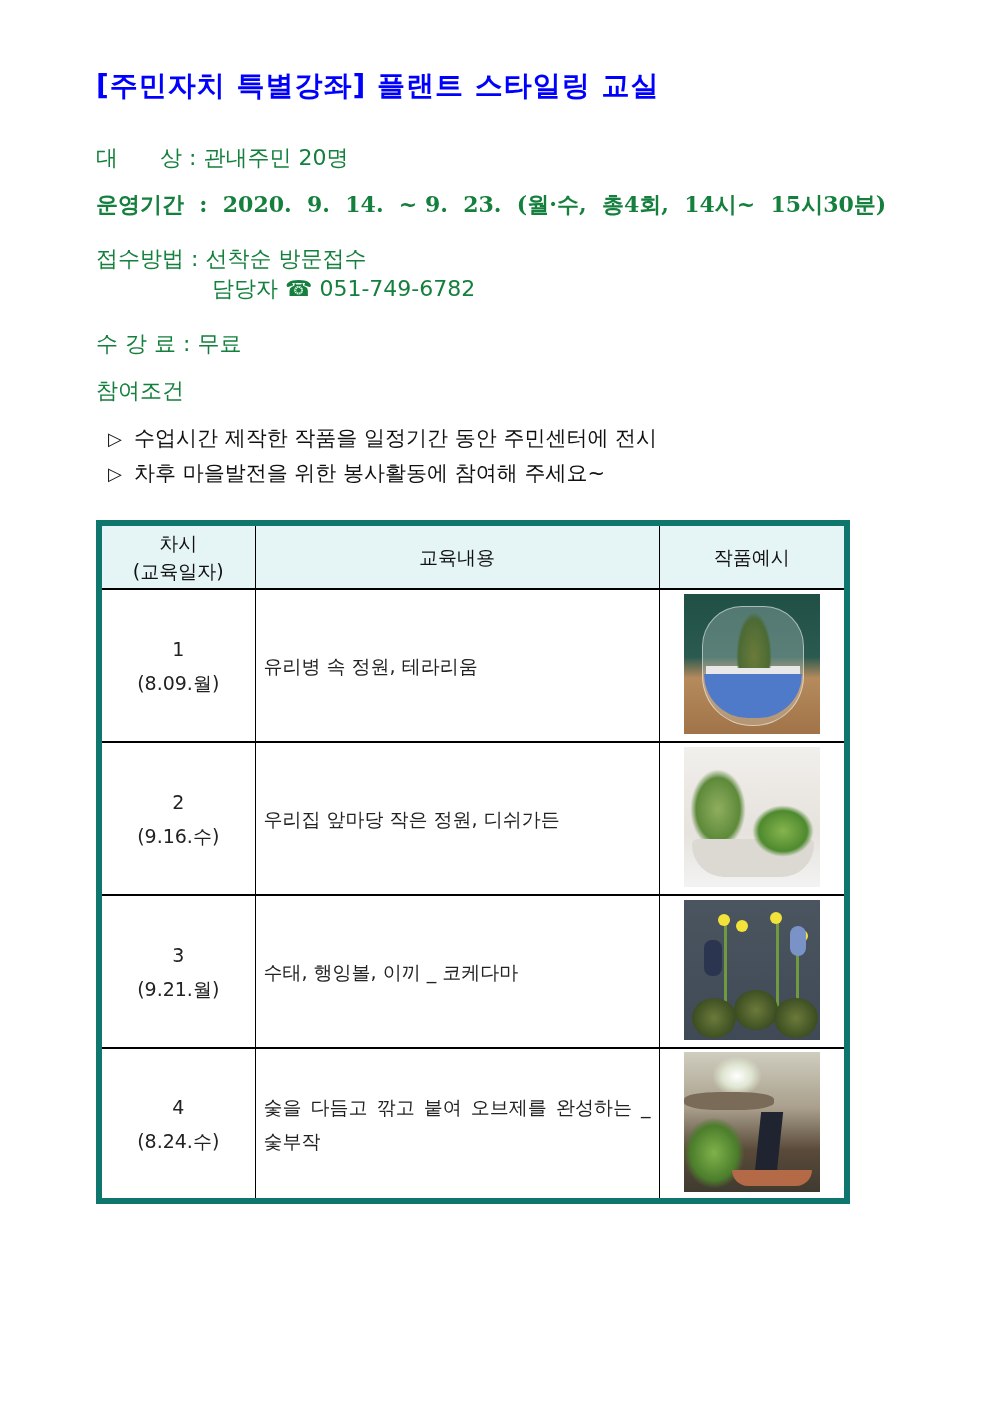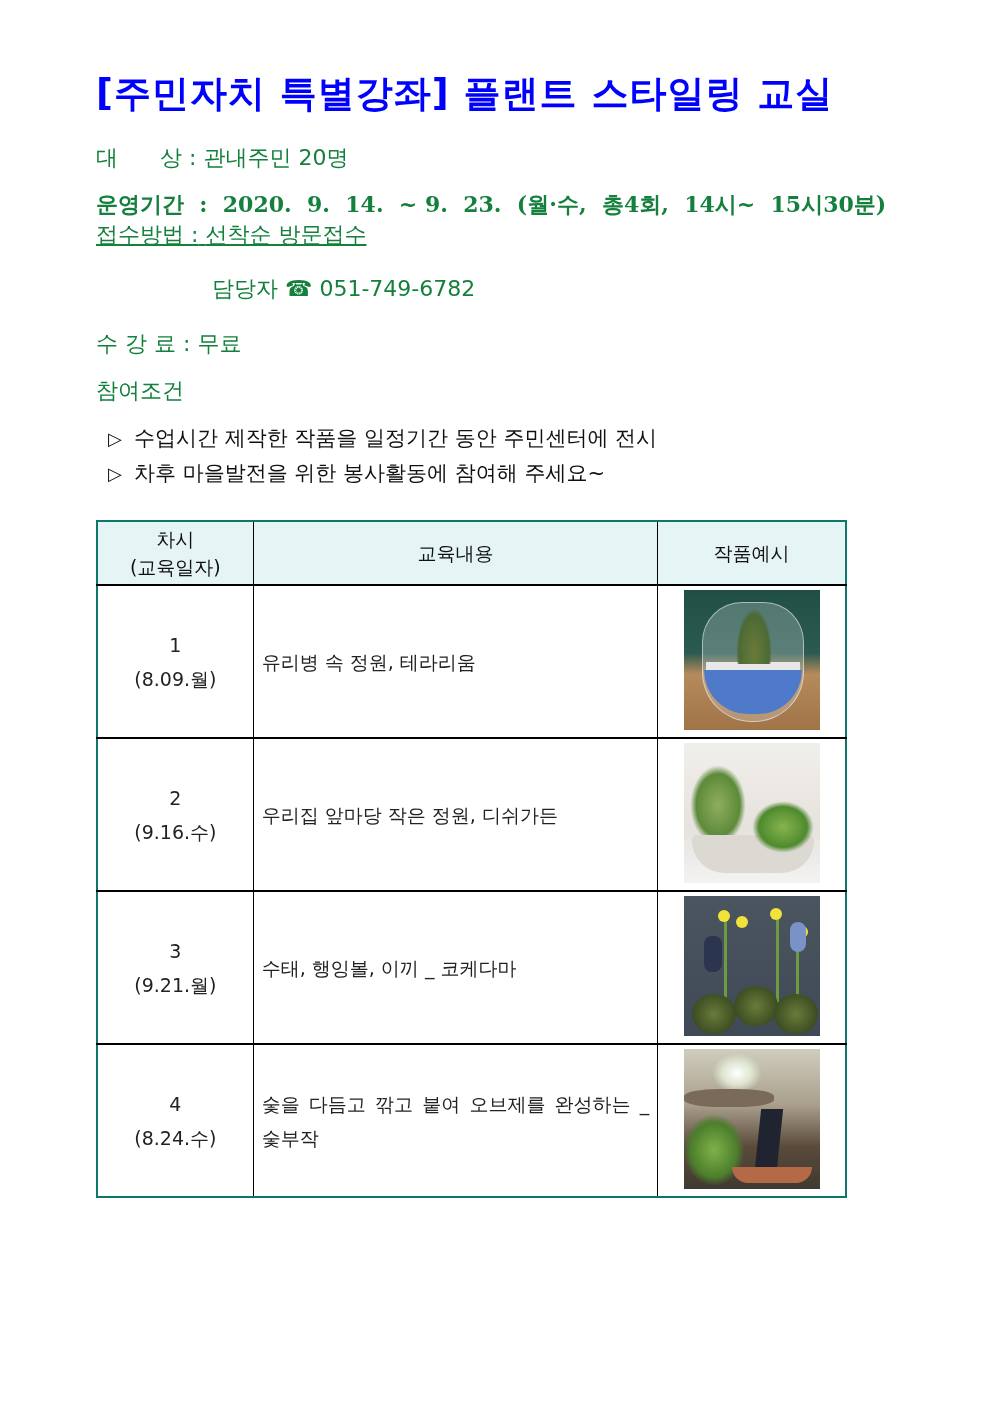--- a/index.html
+++ b/index.html
@@ -1,27 +1,27 @@
 <!DOCTYPE html>
 <html><head>
   <meta charset="utf-8">
   <style>
     html, body { margin: 0; padding: 0; background: #ffffff; }
     body { width: 992px; height: 1403px; position: relative; overflow: hidden;
            font-family: "DejaVu Sans", "Liberation Sans", sans-serif; color: #111; }
-    .title { position: absolute; left: 96px; top: 68px; margin: 0;
-             font-size: 37px; font-weight: bold; letter-spacing: 1px;
+    .title { position: absolute; left: 96px; top: 60px; margin: 0;
+             font-size: 28px; font-weight: bold; letter-spacing: 1px;
              color: #0000ff; white-space: nowrap; line-height: 52px; }
     .info { position: absolute; left: 96px; font-size: 22px; line-height: 30px;
             white-space: pre; color: #15803d; }
     .info .serif { font-family: "DejaVu Serif", "Liberation Serif", serif; }
     .cond { position: absolute; left: 108px; font-size: 21px; line-height: 30px; white-space: pre; }
     .cond .tri { display: inline-block; width: 26px; font-size: 18px; }
     table.sched { position: absolute; left: 96px; top: 520px; width: 751px;
-                  border-collapse: collapse; border: 2px solid #0f766e; table-layout: fixed; }
+                  border-collapse: collapse; border: 6px solid #0f766e; table-layout: fixed; }
     table.sched th, table.sched td { border: 1px solid #000; padding: 0; }
     table.sched thead th { background: #e5f4f5; height: 62px; font-weight: normal;
                            font-size: 19px; line-height: 28px; text-align: center;
                            border-bottom: 2px solid #000; }
     table.sched tbody tr { height: 153px; }
     table.sched tbody tr + tr td { border-top: 2px solid #000; }
     .c1 { width: 156px; } .c2 { width: 404px; } .c3 { width: 188px; }
     td.session { text-align: center; font-size: 19px; line-height: 34px; color: #222; }
     td.content { font-size: 19px; line-height: 34px; padding: 0 8px !important; color: #222;
                  text-align: justify; vertical-align: middle; }
@@ -70,21 +70,21 @@
   </style>
 </head>
 <body>
 
 <h1 class="title">[주민자치 특별강좌] 플랜트 스타일링 교실</h1>
 
 <div class="info" style="top:143px;"><span>대      상</span> <span>:</span> <span>관내주민 20명</span></div>
 
 <div class="info" style="top:189px;font-weight:bold;"><span>운영기간</span>  <span class="serif">:</span>  <span class="serif">2020.  9.  14.  ~ 9.  23.  (월·수,  총4회,  14시~  15시30분)</span></div>
 
-<div class="info" style="top:220px;text-decoration:underline;"><span>접수방법</span> <span>:</span> <span>선착순 방문접수</span></div>
+<div class="info" style="top:244px;"><span>접수방법</span> <span>:</span> <span>선착순 방문접수</span></div>
 
 <div class="info" style="top:274px; left:212px;"><span>담당자</span> <span>☎</span> <span>051-749-6782</span></div>
 
 <div class="info" style="top:329px;"><span>수 강 료</span> <span>:</span> <span>무료</span></div>
 
 <div class="info" style="top:376px;">참여조건</div>
 
 <div class="cond" style="top:423px;"><span class="tri">▷</span><span>수업시간 제작한 작품을 일정기간 동안 주민센터에 전시</span></div>
 
 <div class="cond" style="top:458px;"><span class="tri">▷</span><span>차후 마을발전을 위한 봉사활동에 참여해 주세요~</span></div>

